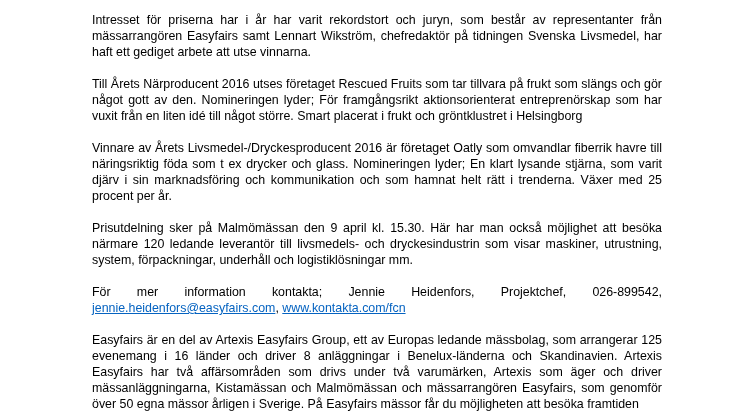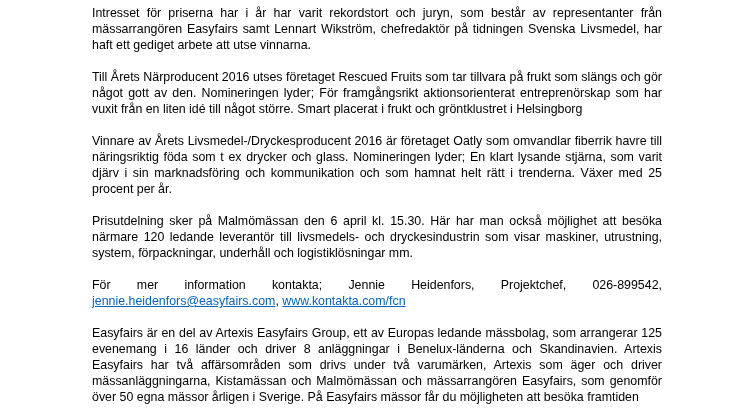--- a/index.html
+++ b/index.html
@@ -10,21 +10,21 @@
   body {
     width: 746px;
     height: 419px;
     overflow: hidden;
     font-family: "Liberation Sans", sans-serif;
   }
   .document {
     box-sizing: border-box;
     width: 746px;
     height: 419px;
-    padding: 5px 84px 0 92px;
+    padding: 12px 84px 0 92px;
     color: #000000;
     overflow: hidden;
   }
   .document p {
     margin: 0 0 16px 0;
     font-size: 12.4px;
     line-height: 16px;
     text-align: justify;
   }
   .document a {
@@ -36,19 +36,19 @@
 <body>
 
 <div class="document">
 
   <p>Intresset för priserna har i år har varit rekordstort och juryn, som består av representanter från mässarrangören Easyfairs samt Lennart Wikström, chefredaktör på tidningen Svenska Livsmedel, har haft ett gediget arbete att utse vinnarna.</p>
 
   <p>Till Årets Närproducent 2016 utses företaget Rescued Fruits som tar tillvara på frukt som slängs och gör något gott av den. Nomineringen lyder; För framgångsrikt aktionsorienterat entreprenörskap som har vuxit från en liten idé till något större. Smart placerat i frukt och gröntklustret i Helsingborg</p>
 
   <p>Vinnare av Årets Livsmedel-/Dryckesproducent 2016 är företaget Oatly som omvandlar fiberrik havre till näringsriktig föda som t ex drycker och glass. Nomineringen lyder; En klart lysande stjärna, som varit djärv i sin marknadsföring och kommunikation och som hamnat helt rätt i trenderna. Växer med 25 procent per år.</p>
 
-  <p>Prisutdelning sker på Malmömässan den 6 april kl. 15.30. Här har man också möjlighet att besöka närmare 120 ledande leverantör till livsmedels- och dryckesindustrin som visar maskiner, utrustning, system, förpackningar, underhåll och logistiklösningar mm.</p>
+  <p>Prisutdelning sker på Malmömässan den 9 april kl. 15.30. Här har man också möjlighet att besöka närmare 120 ledande leverantör till livsmedels- och dryckesindustrin som visar maskiner, utrustning, system, förpackningar, underhåll och logistiklösningar mm.</p>
 
   <p><span>För mer information kontakta; Jennie Heidenfors, Projektchef, 026-899542, </span><a href="#">jennie.heidenfors@easyfairs.com</a><span>, </span><a href="#">www.kontakta.com/fcn</a></p>
 
   <p>Easyfairs är en del av Artexis Easyfairs Group, ett av Europas ledande mässbolag, som arrangerar 125 evenemang i 16 länder och driver 8 anläggningar i Benelux-länderna och Skandinavien. Artexis Easyfairs har två affärsområden som drivs under två varumärken, Artexis som äger och driver mässanläggningarna, Kistamässan och Malmömässan och mässarrangören Easyfairs, som genomför över 50 egna mässor årligen i Sverige. På Easyfairs mässor får du möjligheten att besöka framtiden</p>
 
 </div>
 
 </body></html>

